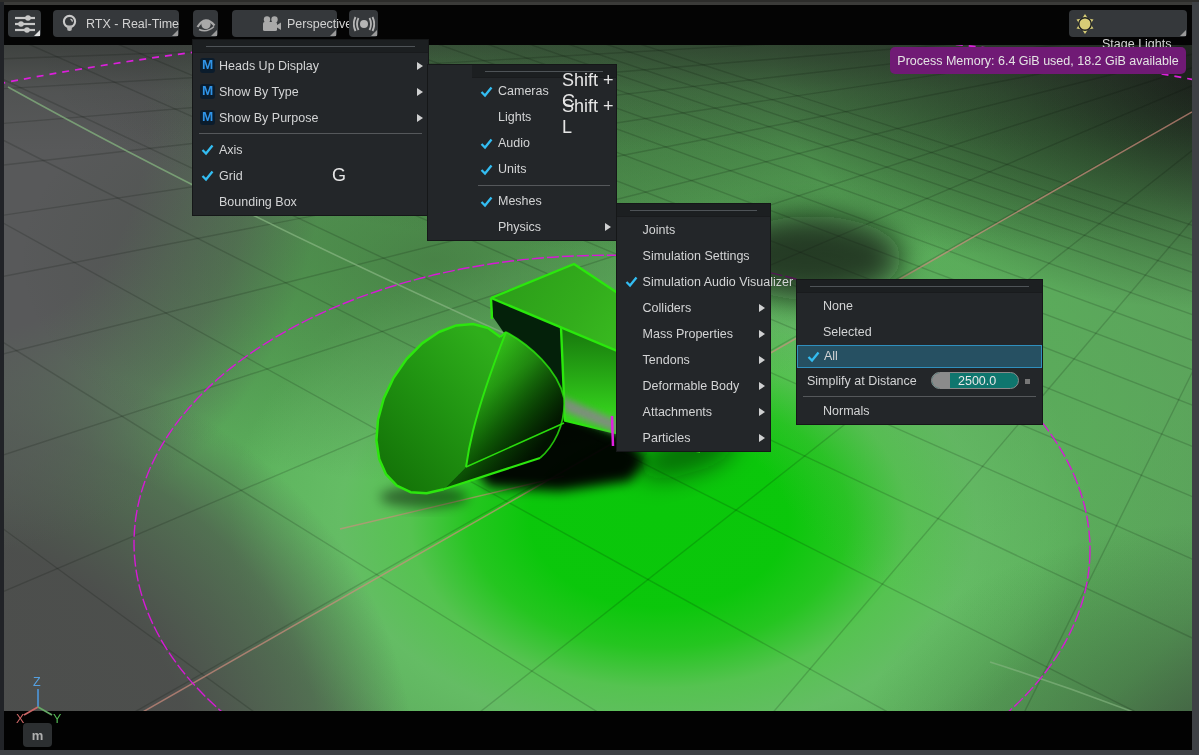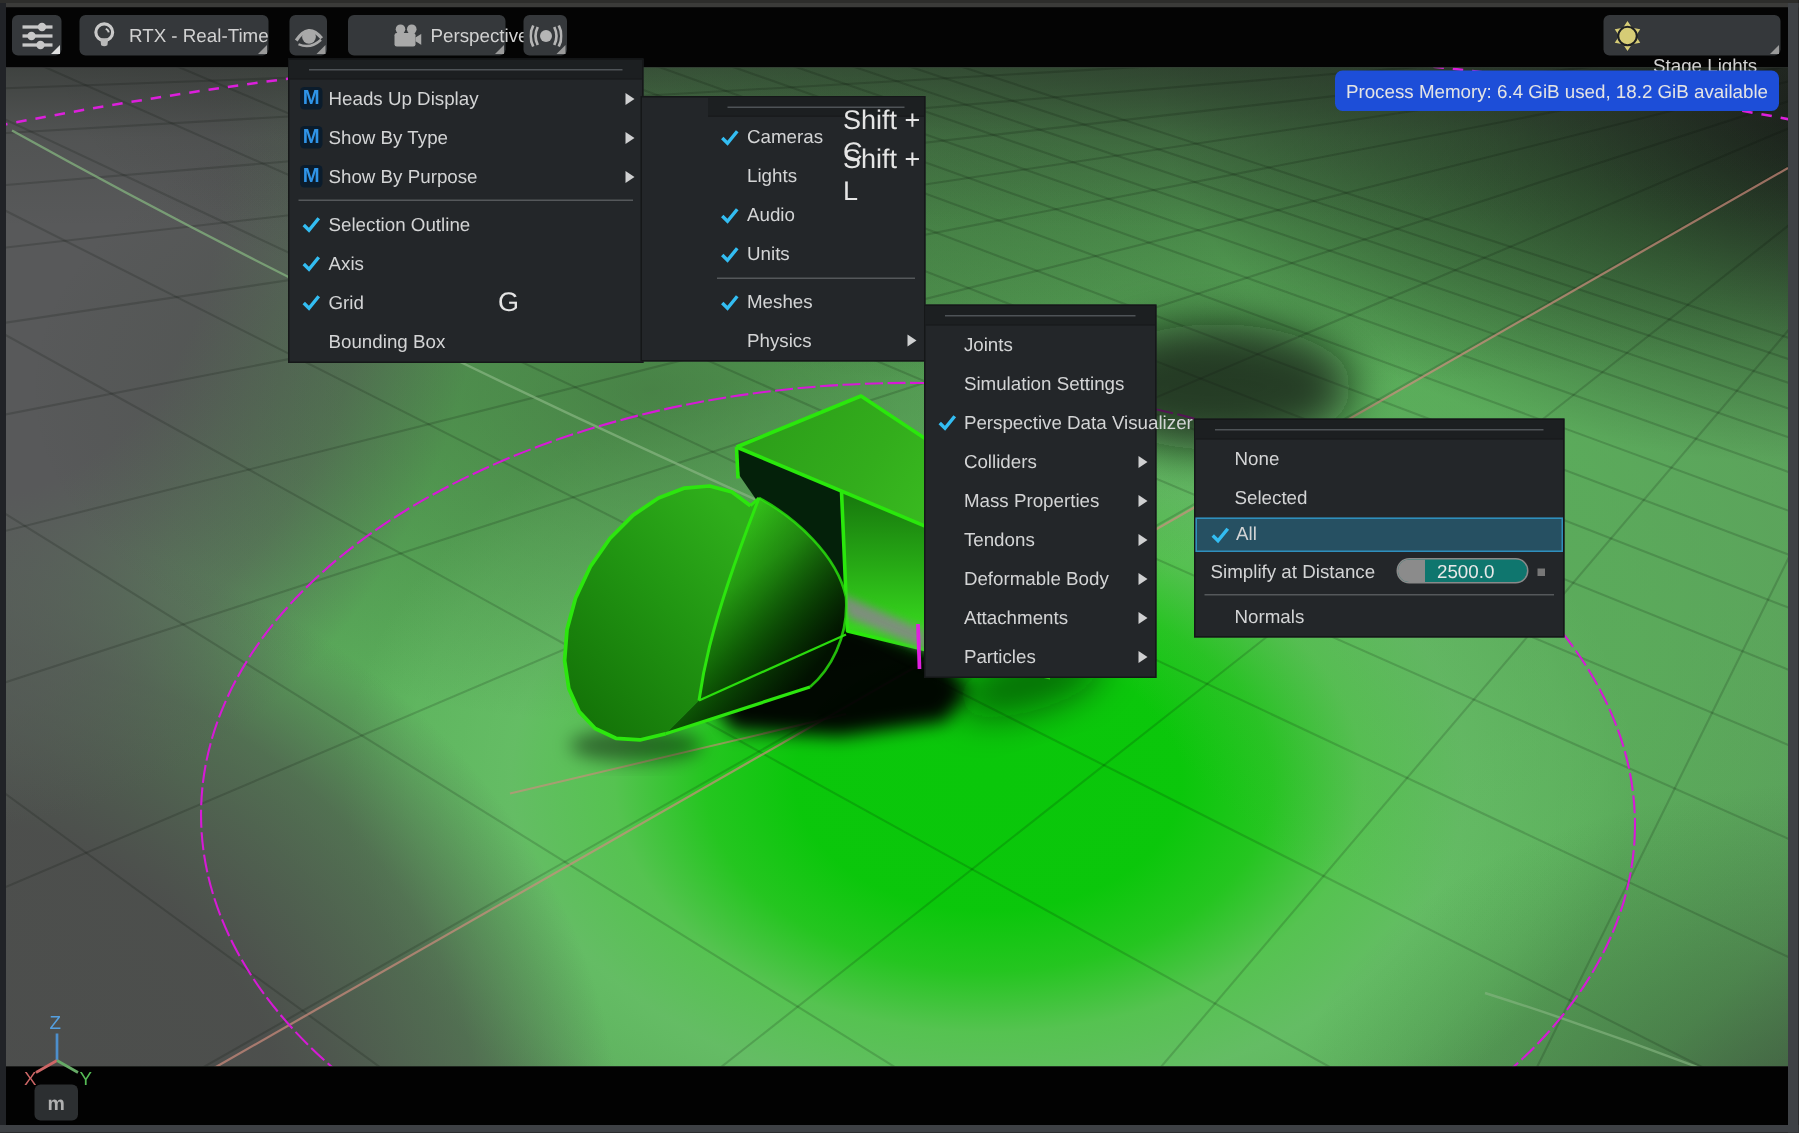--- a/index.html
+++ b/index.html
@@ -212,21 +212,21 @@
       <g fill="none" stroke="#2ce60e" stroke-width="2.5" stroke-linejoin="round">
         <path d="M 496.3 292.1 L 484.0 283.0 L 469.1 279.0 L 452.4 280.4 L 435.0 287.0 L 418.1 298.4 L 402.6 314.0 L 389.6 332.7 L 379.8 353.4 L 374.0 374.7 L 372.4 395.3 L 375.2 414.0 L 382.1 429.4 L 392.8 440.7 L 406.6 447.2 L 422.6 448.3 L 439.8 444.2"></path>
         <path d="M 502 287 C 488 323 477 354 469 386 C 465 402 463 415 462 422" stroke-width="2"></path>
         <path d="M 496.3 292.1 L 502 287" stroke-width="2"></path>
         <path d="M 502 287 C 526 300 554 325 560 353 C 562 380 549 402 536 413" stroke-width="1.8" opacity="0.8"></path>
         <path d="M 536 413 L 439.8 444.2" stroke-width="2.2"></path>
         <path d="M 462 422 L 560 378" stroke-width="1.5" opacity="0.95"></path>
       </g>
     </svg>
 
-    <div style="position:absolute;left:886px;top:2px;width:296px;height:27px;background:#1d4ed8;border-radius:5px;color:#e4e4e4;font-size:12.5px;display:flex;align-items:center;justify-content:center;z-index:30;">Process Memory: 6.4 GiB used, 18.2 GiB available</div>
+    <div style="position:absolute;left:886px;top:2px;width:296px;height:27px;background:#701a75;border-radius:5px;color:#e4e4e4;font-size:12.5px;display:flex;align-items:center;justify-content:center;z-index:30;">Process Memory: 6.4 GiB used, 18.2 GiB available</div>
   </div>
 
   <div style="position:absolute;left:0;top:706px;width:1188px;height:39px;background:#020202;">
     <div style="position:absolute;left:19px;top:12px;width:29px;height:24px;background:#2c2f31;border-radius:4px;color:#b0b0b0;font-size:13px;font-weight:bold;display:flex;align-items:center;justify-content:center;">m</div>
   </div>
 
   <svg width="90" height="90" viewBox="0 0 90 90" style="position:absolute;left:0;top:648px;z-index:6;">
     <g stroke-width="1.8" fill="none">
       <line x1="34" y1="54" x2="34" y2="36" stroke="#4d8fcc"></line>
       <line x1="34" y1="54" x2="20" y2="62" stroke="#cc6666"></line>
@@ -313,26 +313,20 @@
     <div class="mi">
         <span class="micon">M</span>
         <span class="lbl">Show By Purpose</span>
         <span class="arr"></span>
       </div>
     <div class="msep"></div>
     <div class="mi">
         <svg class="chk" viewBox="0 0 13 13">
           <path d="M1.5 7 L5 10.5 L11.5 2.5" fill="none" stroke="#33bdf2" stroke-width="2.3"></path>
         </svg>
-        <span class="lbl">Selection Outline</span>
-      </div>
-    <div class="mi">
-        <svg class="chk" viewBox="0 0 13 13">
-          <path d="M1.5 7 L5 10.5 L11.5 2.5" fill="none" stroke="#33bdf2" stroke-width="2.3"></path>
-        </svg>
         <span class="lbl">Axis</span>
       </div>
     <div class="mi">
         <svg class="chk" viewBox="0 0 13 13">
           <path d="M1.5 7 L5 10.5 L11.5 2.5" fill="none" stroke="#33bdf2" stroke-width="2.3"></path>
         </svg>
         <span class="lbl">Grid</span>
         <span class="sc" style="left:139px;">G</span>
       </div>
     <div class="mi">
@@ -383,21 +377,21 @@
     <div class="mi">
         <span class="lbl">Joints</span>
       </div>
     <div class="mi">
         <span class="lbl">Simulation Settings</span>
       </div>
     <div class="mi">
         <svg class="chk" viewBox="0 0 13 13">
           <path d="M1.5 7 L5 10.5 L11.5 2.5" fill="none" stroke="#33bdf2" stroke-width="2.3"></path>
         </svg>
-        <span class="lbl">Perspective Data Visualizer</span>
+        <span class="lbl">Simulation Audio Visualizer</span>
       </div>
     <div class="mi">
         <span class="lbl">Colliders</span>
         <span class="arr"></span>
       </div>
     <div class="mi">
         <span class="lbl">Mass Properties</span>
         <span class="arr"></span>
       </div>
     <div class="mi">

